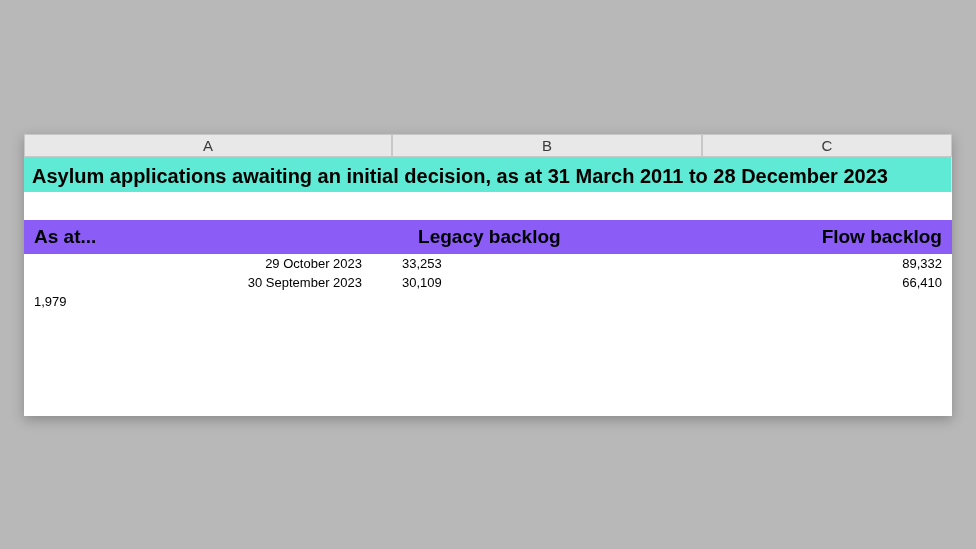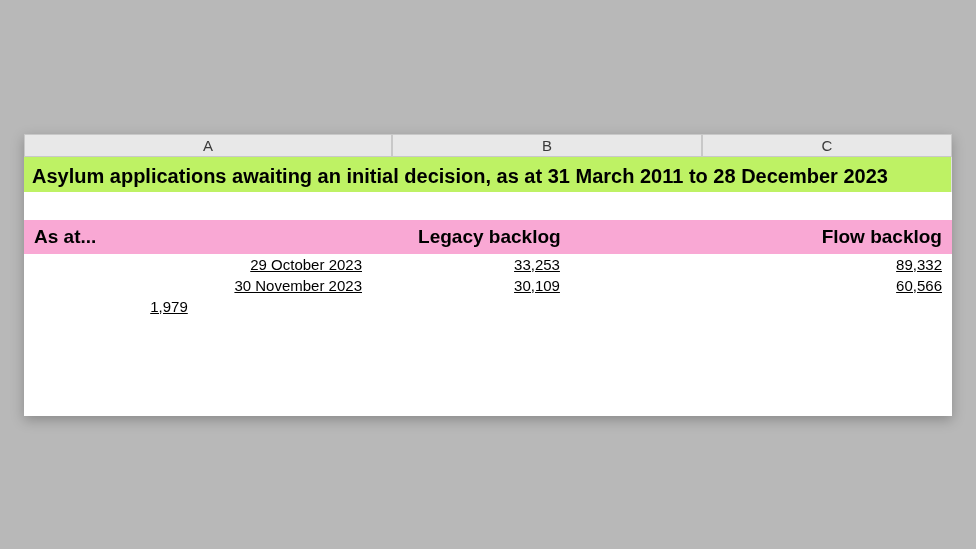--- a/index.html
+++ b/index.html
@@ -30,34 +30,34 @@
       text-align: center;
       font-size: 15px;
       color: #3a3a3a;
       padding: 2px 0;
     }
     .col-a { width: 368px; }
     .col-b { width: 310px; }
     .col-c { width: 250px; }
     
     .title-row {
-      background: #bef264;
+      background: #5eead4;
       padding: 8px 8px 4px 8px;
       font-size: 20px;
       font-weight: bold;
       color: #000;
       border-right: 1px solid #e0e0e0;
     }
     .gap-row {
       height: 28px;
       background: #ffffff;
     }
     .sub-header-row {
       display: flex;
-      background: #f9a8d4;
+      background: #8b5cf6;
       gap: 36px;
     }
     .sub-header-cell {
       font-size: 19px;
       font-weight: bold;
       color: #000;
       padding: 6px 10px;
     }
     .sub-a { width: 368px; text-align: left; }
     .sub-b { width: 310px; text-align: left; padding-left: 20px; }
@@ -65,27 +65,26 @@
     
     .data-area {
       background: #ffffff;
       min-height: 162px;
       padding-bottom: 40px;
     }
     .data-row {
       display: flex;
     }
     .cell {
-      font-size: 15px;
+      font-size: 13px;
       color: #000;
       padding: 2px 10px;
-      text-decoration: underline;
     }
     .cell-a { width: 368px; text-align: right; padding-right: 30px; }
-    .cell-b { width: 310px; text-align: center; padding-right: 30px; }
+    .cell-b { width: 310px; text-align: left; padding-right: 30px; }
     .cell-c { width: 250px; text-align: right; padding-right: 10px; }
   </style>
 </head>
 <body>
 
 <div class="spreadsheet">
   <div class="col-headers">
     <div class="col-header col-a">A</div>
     <div class="col-header col-b">B</div>
     <div class="col-header col-c">C</div>
@@ -100,21 +99,21 @@
     <div class="sub-header-cell sub-c">Flow backlog</div>
   </div>
 
   <div class="data-area">
     <div class="data-row">
       <div class="cell cell-a">29 October 2023</div>
       <div class="cell cell-b">33,253</div>
       <div class="cell cell-c">89,332</div>
     </div>
     <div class="data-row">
-      <div class="cell cell-a">30 November 2023</div>
+      <div class="cell cell-a">30 September 2023</div>
       <div class="cell cell-b">30,109</div>
-      <div class="cell cell-c">60,566</div>
+      <div class="cell cell-c">66,410</div>
     </div>
     <div class="data-row">
       <div class="cell cell-b">1,979</div>
     </div>
   </div>
 </div>
 
 </body></html>

